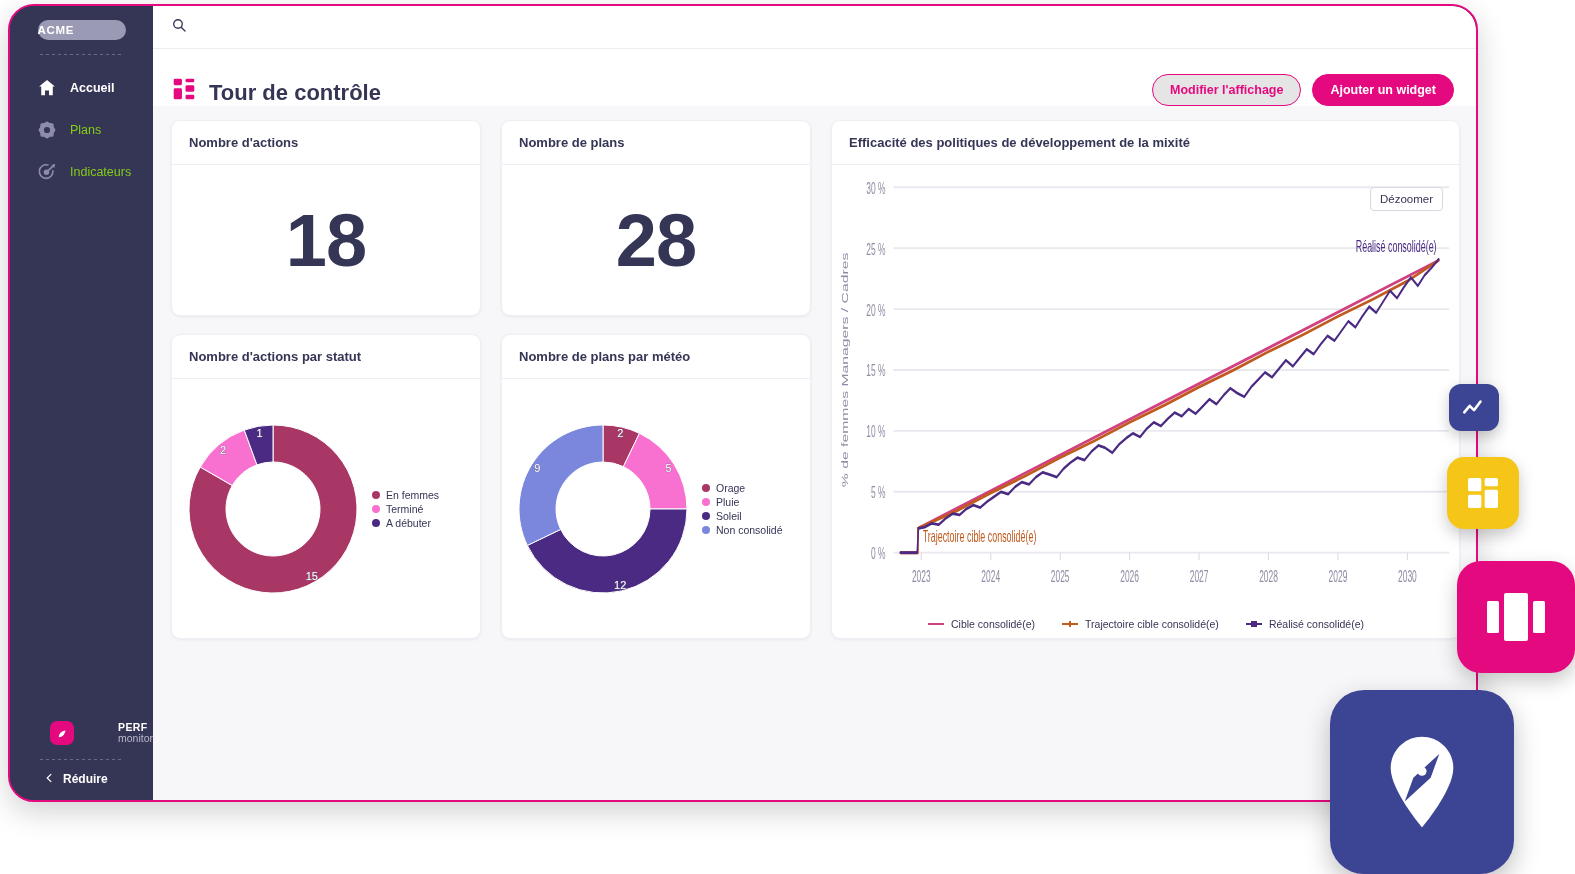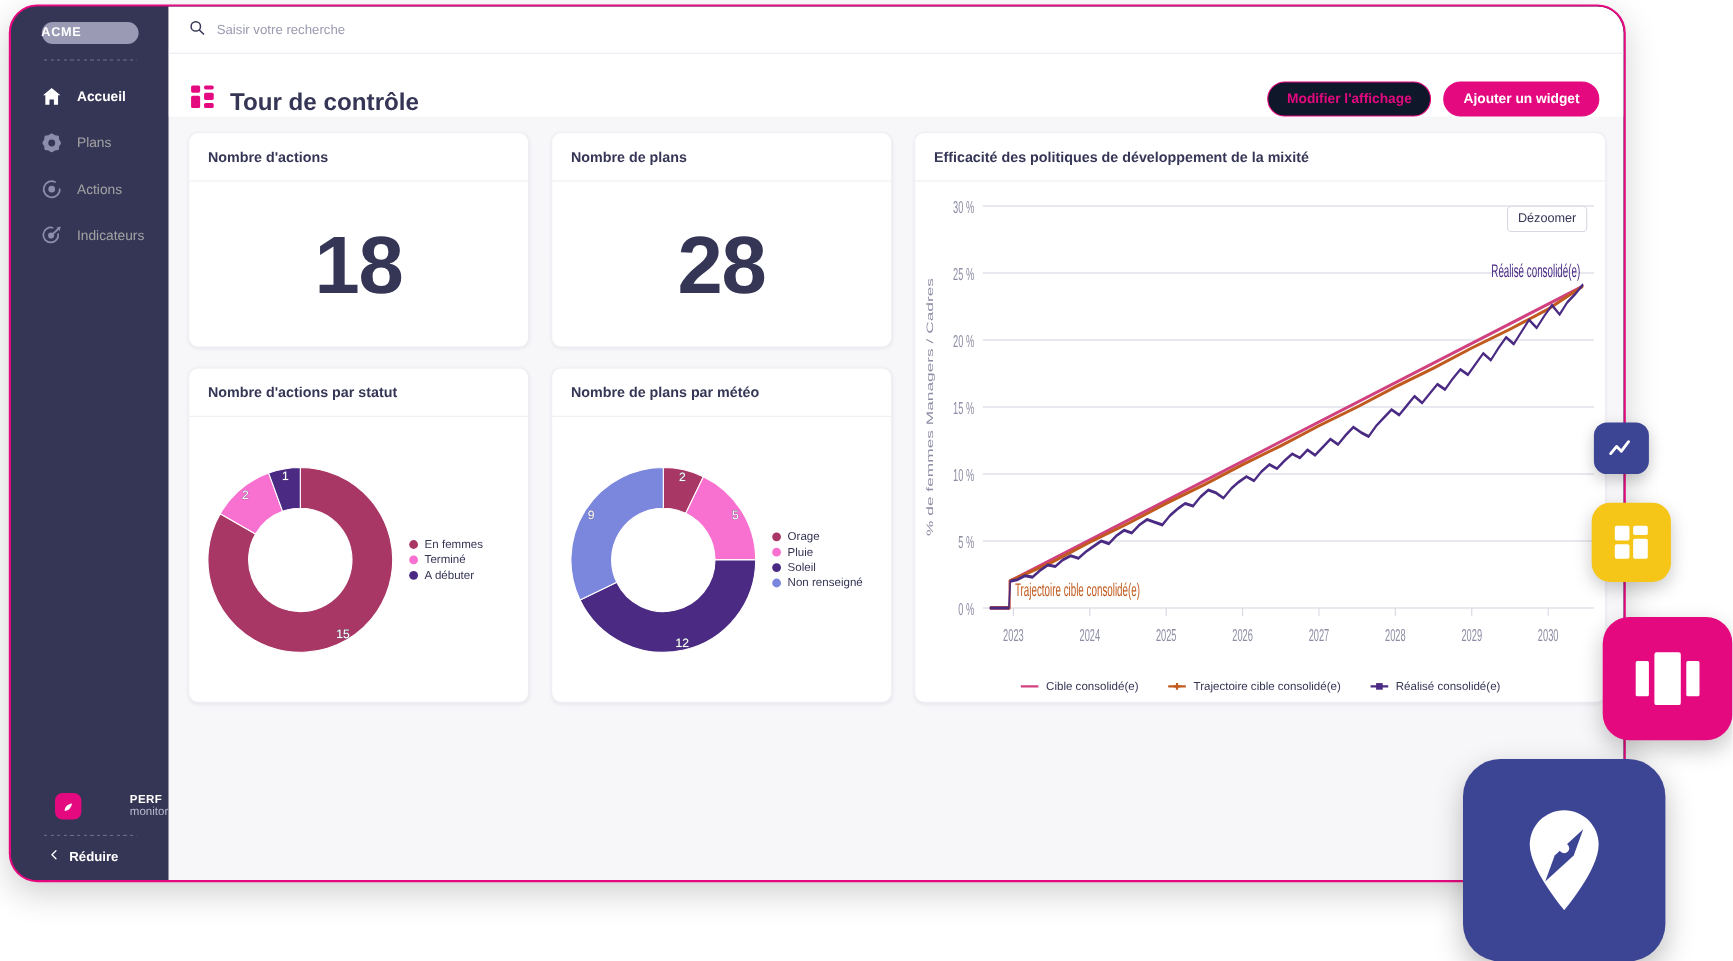--- a/index.html
+++ b/index.html
@@ -39,21 +39,21 @@
   }
   .side-divider {
     width: 84px; height: 1px; margin: 14px auto 12px auto;
     background: repeating-linear-gradient(to right,#6a6a88 0 3px,transparent 3px 6px);
   }
   .nav-item {
     display: flex; align-items: center; gap: 12px;
     padding: 10px 0 10px 26px; cursor: pointer;
   }
   .nav-item .ico { width: 22px; height: 22px; display:block; flex:0 0 22px; }
-  .nav-label { font-size: 12.5px; color: #a3a3a3; }
+  .nav-label { font-size: 12.5px; color: #84cc16; }
   .nav-item.active .nav-label { color: #ffffff; font-weight: 600; }
 
   .sidebar-bottom { position: absolute; left: 0; bottom: 0; width: 143px; padding-bottom: 8px; }
   .perf-logo { display: flex; align-items: center; gap: 7px; padding-left: 40px; justify-content: space-between; }
   .perf-mark {
     width: 24px; height: 24px; border-radius: 7px;
     background: #e5097f; display:flex; align-items:center; justify-content:center;
   }
   .perf-txt { line-height: 1.05; }
   .perf-t1 { color: #ffffff; font-size: 10.5px; font-weight: bold; letter-spacing:.4px; }
@@ -90,21 +90,21 @@
     display: flex; align-items: flex-end; padding: 0 22px 0 18px;
     gap: 12px;
   }
   .page-title { font-size: 22px; color: #353556; font-weight: 600; }
   .head-actions { margin-left: auto; display: flex; gap: 11px; align-items: center; }
   .btn {
     font-family: "Liberation Sans", sans-serif;
     font-size: 12.5px; font-weight: 600; border-radius: 17px;
     padding: 8px 17px; cursor: pointer; white-space: nowrap;
   }
-  .btn-outline { color: #e5097f; background: #0f172a; border: 1.4px solid #e5097f; }
+  .btn-outline { color: #e5097f; background: #e5e5e5; border: 1.4px solid #e5097f; }
   .btn-solid { color: #ffffff; background: #e5097f; border: 1.4px solid #e5097f; }
 
   .board {
     flex: 1; padding: 14px 16px 16px 18px; overflow: hidden;
     display: grid;
     grid-template-columns: 310px 310px 1fr;
     grid-template-rows: 196px 305px;
     gap: 18px 20px;
     align-content: start;
   }
@@ -178,29 +178,20 @@
       <div class="nav-item">
         <span class="ico">
           <svg width="22" height="22" viewBox="0 0 24 24">
             <path d="M12 2.6c1.3 0 2.1 1.4 3.3 1.8 1.2.4 2.6-.3 3.5.7.9.9.2 2.3.6 3.5.4 1.2 1.8 2 1.8 3.3s-1.4 2.1-1.8 3.3c-.4 1.2.3 2.6-.6 3.5-.9.9-2.3.3-3.5.7-1.2.4-2 1.8-3.3 1.8s-2.1-1.4-3.3-1.8c-1.2-.4-2.6.2-3.5-.7-.9-.9-.2-2.3-.6-3.5-.4-1.2-1.8-2-1.8-3.3s1.4-2.1 1.8-3.3c.4-1.2-.3-2.6.6-3.5.9-1 2.3-.3 3.5-.7C9.9 4 10.7 2.6 12 2.6z" fill="#8d8dab"></path>
             <circle cx="12" cy="12" r="3.4" fill="#353556"></circle>
           </svg>
         </span>
         <span class="nav-label">Plans</span>
       </div>
 
-      <div class="nav-item">
-        <span class="ico">
-          <svg width="22" height="22" viewBox="0 0 24 24">
-            <path d="M20 12a8 8 0 1 1-4.6-7.2" fill="none" stroke="#8d8dab" stroke-width="1.7" stroke-linecap="round"></path>
-            <circle cx="12" cy="12" r="3.3" fill="#8d8dab"></circle>
-          </svg>
-        </span>
-        <span class="nav-label">Actions</span>
-      </div>
 
       <div class="nav-item">
         <span class="ico">
           <svg width="22" height="22" viewBox="0 0 24 24">
             <path d="M18.4 10.6A7.4 7.4 0 1 1 13 4.4" fill="none" stroke="#8d8dab" stroke-width="1.7" stroke-linecap="round"></path>
             <circle cx="11.4" cy="12.2" r="3" fill="#8d8dab"></circle>
             <path d="M11.4 12.2 20 4.2" stroke="#8d8dab" stroke-width="1.8" stroke-linecap="round"></path>
             <path d="M16.6 4.2h3.6v3.6z" fill="#8d8dab"></path>
           </svg>
         </span>
@@ -234,21 +225,20 @@
 
     <div class="main">
 
       <div class="searchbar">
         <span>
           <svg width="16" height="16" viewBox="0 0 24 24">
               <circle cx="10.5" cy="10.5" r="6.4" fill="none" stroke="#353556" stroke-width="2"></circle>
               <path d="M15.3 15.3 21 21" stroke="#353556" stroke-width="2" stroke-linecap="round"></path>
             </svg>
         </span>
-        <input class="search-input" type="text" placeholder="Saisir votre recherche" style="">
       </div>
 
       <div class="page-head">
         <span>
           <svg width="26" height="26" viewBox="0 0 24 24">
             <rect x="2.5" y="2.5" width="7.6" height="6" rx="1.3" fill="#e5097f"></rect>
             <rect x="13.4" y="2.5" width="8.1" height="3.3" rx="1.3" fill="#e5097f"></rect>
             <rect x="2.5" y="11.2" width="7.6" height="10.3" rx="1.3" fill="#e5097f"></rect>
             <rect x="13.4" y="8.6" width="8.1" height="6" rx="1.3" fill="#e5097f"></rect>
             <rect x="13.4" y="17.2" width="8.1" height="4.3" rx="1.3" fill="#e5097f"></rect>
@@ -398,21 +388,21 @@
                   <div class="lg-row">
                     <span class="lg-dot" style="background: rgb(248, 113, 208);"></span>
                     <span class="lg-text">Pluie</span>
                   </div>
                   <div class="lg-row">
                     <span class="lg-dot" style="background: rgb(74, 42, 130);"></span>
                     <span class="lg-text">Soleil</span>
                   </div>
                   <div class="lg-row">
                     <span class="lg-dot" style="background: rgb(123, 134, 221);"></span>
-                    <span class="lg-text">Non renseigné</span>
+                    <span class="lg-text">Non consolidé</span>
                   </div>
                 </div>
             </div>
           </div>
         </div>
 
       </div>
     </div>
   </div>
 

